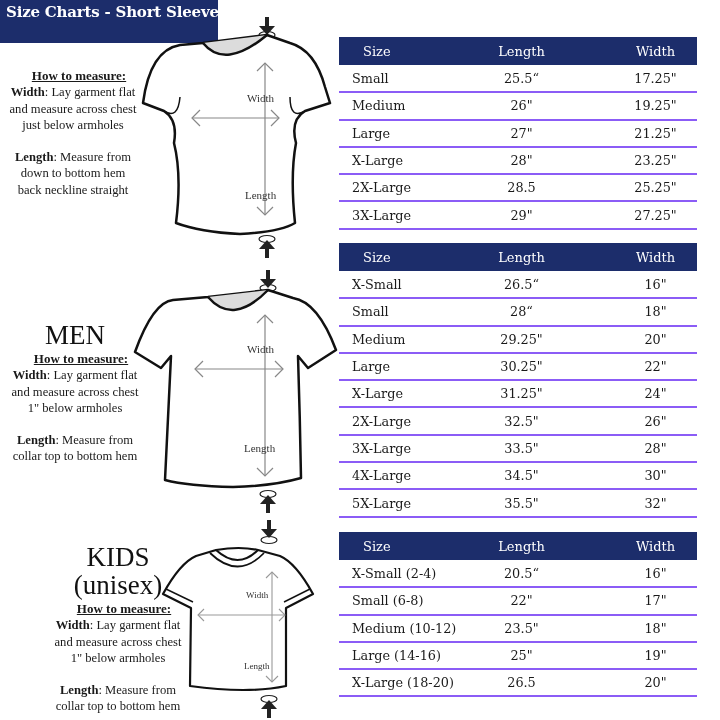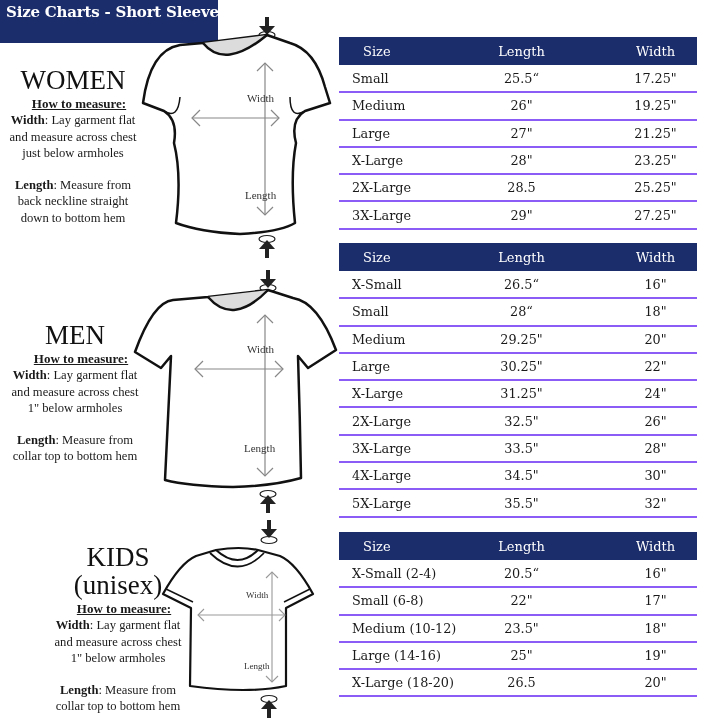--- a/index.html
+++ b/index.html
@@ -31,29 +31,28 @@
   .size-table td:nth-child(1) { text-align: left; padding-left: 13px; width: 120px; }
   .size-table th:nth-child(2), .size-table td:nth-child(2) { text-align: center; width: 125px; }
   .size-table th:nth-child(3), .size-table td:nth-child(3) { text-align: center; padding-left: 30px; }
 </style>
 </head>
 <body>
 
 <div class="title-bar">Size Charts - Short Sleeve</div>
 
 <div class="section-text" style="left:0; top:66px; width:146px;">
-  <div class="heading">WOMEN</div>
   <div class="how">How to measure:</div>
   <p><b>Width</b><span>: Lay garment flat</span></p>
   <p>and measure across chest</p>
   <p>just below armholes</p>
   <div class="gap"></div>
   <p><b>Length</b><span>: Measure from</span></p>
+  <p>down to bottom hem</p>
   <p>back neckline straight</p>
-  <p>down to bottom hem</p>
 </div>
 
 <div class="shirt" style="left:140px; top:15px;">
   <svg width="200" height="245" viewBox="0 0 200 245">
     <g>
       <rect x="125" y="2" width="4" height="10" fill="#222"></rect>
       <polygon points="119,11 135,11 127,20" fill="#222"></polygon>
       <ellipse cx="127" cy="20" rx="8" ry="3.5" fill="none" stroke="#222" stroke-width="1.2"></ellipse>
     </g>
     <path d="M63,28 Q127,20 127,20 L150,28 Q175,35 185,72 L190,88 L165,96 Q150,105 156,128 Q150,160 155,208 Q140,217 100,219 Q60,217 36,208 Q42,160 34,128 Q38,105 24,96 L3,88 Q10,35 40,30 Z" fill="#fff" stroke="#111" stroke-width="2.5" stroke-linejoin="round"></path>

